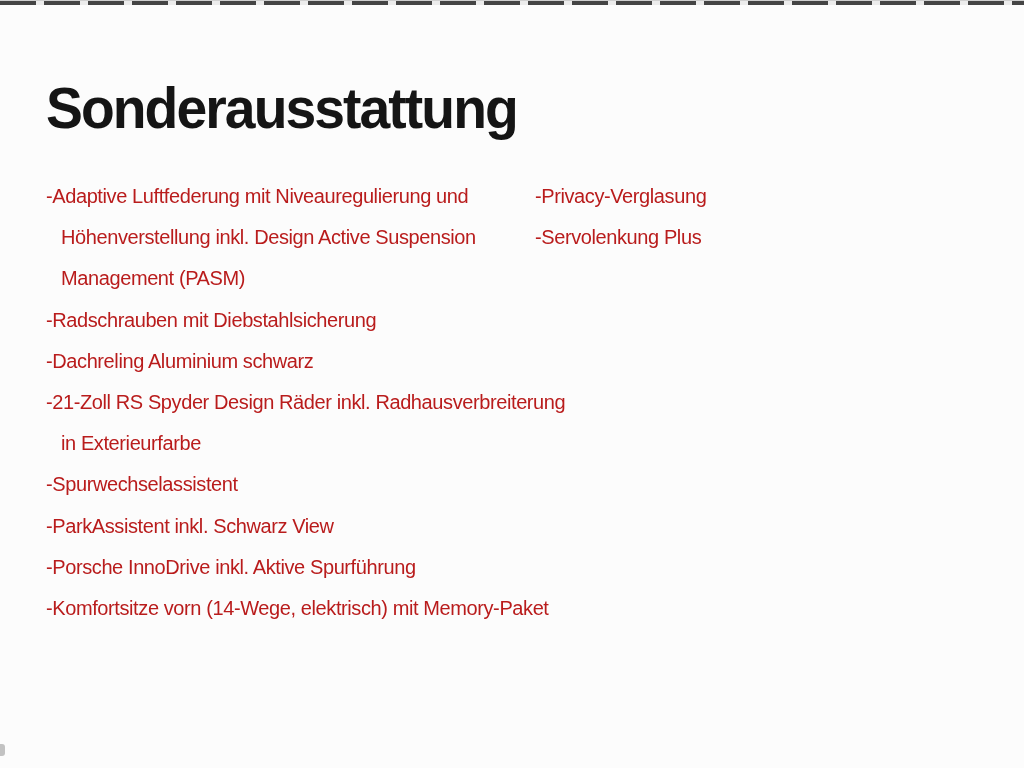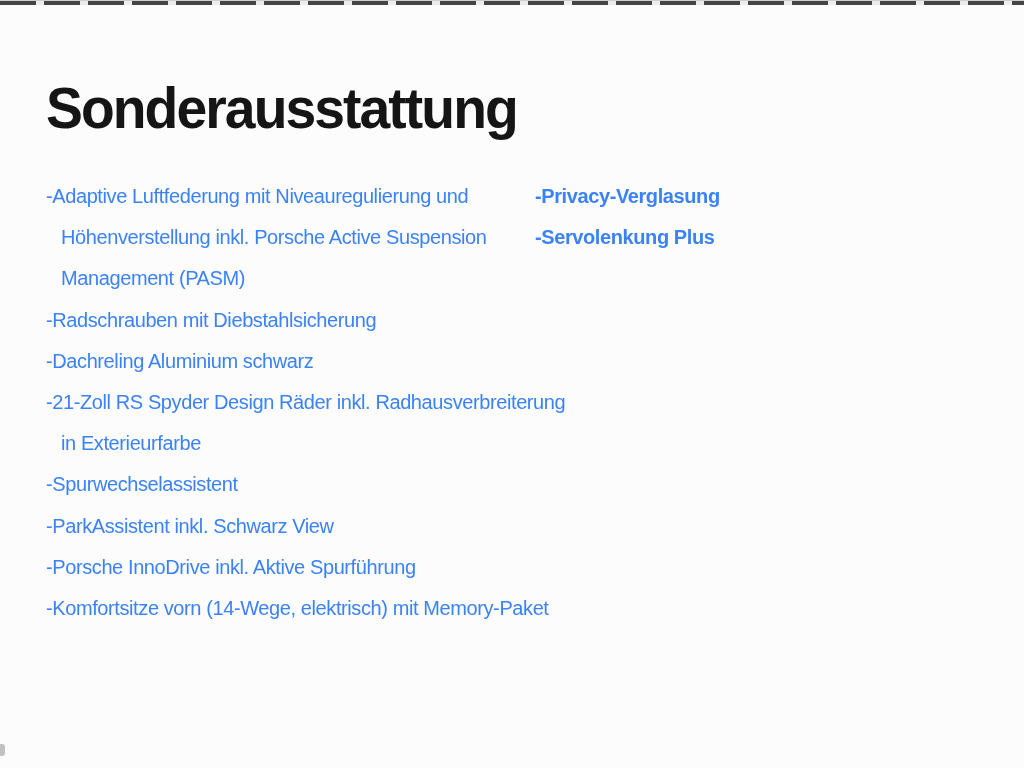--- a/index.html
+++ b/index.html
@@ -48,47 +48,47 @@
     color: #151515;
     white-space: nowrap;
     transform: scaleX(0.97);
     transform-origin: left top;
   }
   .col {
     position: absolute;
     top: 176px;
   }
   .col-left  { left: 46px; }
-  .col-right { left: 535px; font-weight: bold; }
+  .col-right { left: 535px; }
   .line {
     height: 41.2px;
     line-height: 41.2px;
     font-size: 20px;
     letter-spacing: -0.4px;
-    color: #3b82f6;
+    color: #b91c1c;
     white-space: nowrap;
   }
   .line.cont { padding-left: 15px; }
   .line sup {
     font-size: 12px;
     line-height: 0;
     position: relative;
     top: -1px;
     vertical-align: super;
   }
 </style>
 </head>
 <body>
 
 <div class="canvas">
   <div class="top-border"></div>
   <h1 class="title">Sonderausstattung</h1>
   <div class="col col-left">
       <div class="line">-Adaptive Luftfederung mit Niveauregulierung und</div>
-      <div class="line cont">Höhenverstellung inkl. Porsche Active Suspension</div>
+      <div class="line cont">Höhenverstellung inkl. Design Active Suspension</div>
       <div class="line cont">Management (PASM)</div>
       <div class="line">-Radschrauben mit Diebstahlsicherung</div>
       <div class="line">-Dachreling Aluminium schwarz</div>
       <div class="line">-21-Zoll RS Spyder Design Räder inkl. Radhausverbreiterung</div>
       <div class="line cont">in Exterieurfarbe</div>
       <div class="line">-Spurwechselassistent</div>
       <div class="line">-ParkAssistent inkl. Schwarz View</div>
       <div class="line">-Porsche InnoDrive inkl. Aktive Spurführung</div>
       <div class="line">-Komfortsitze vorn (14-Wege, elektrisch) mit Memory-Paket</div>
     </div>

